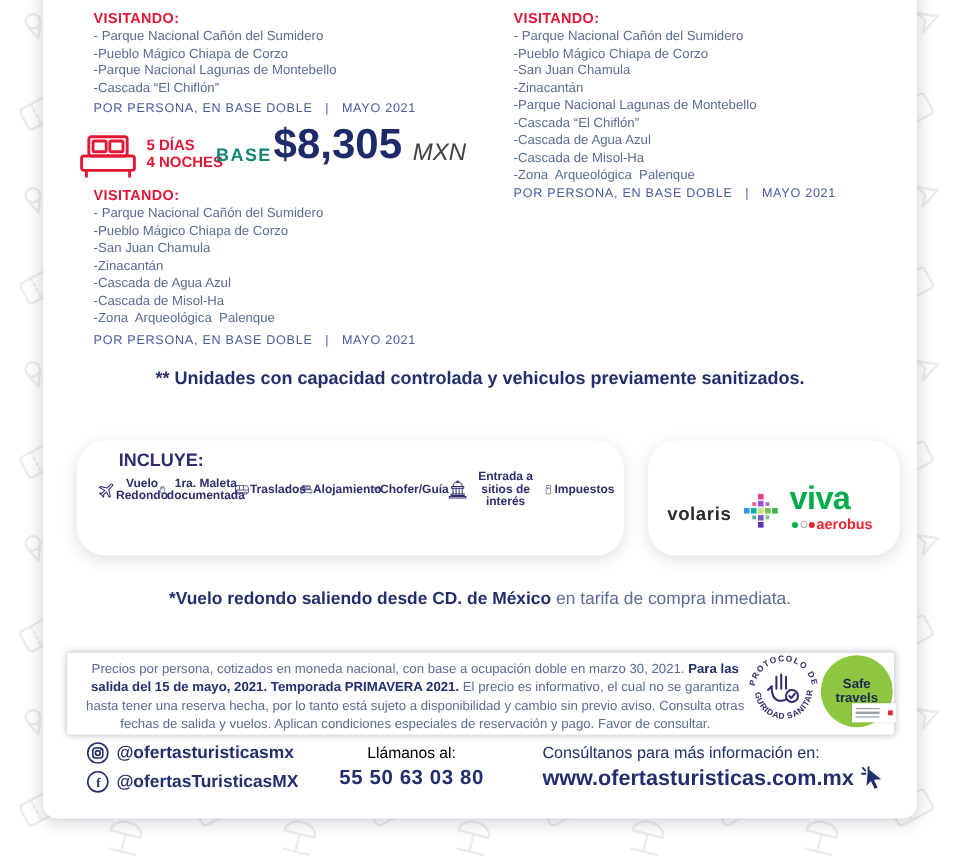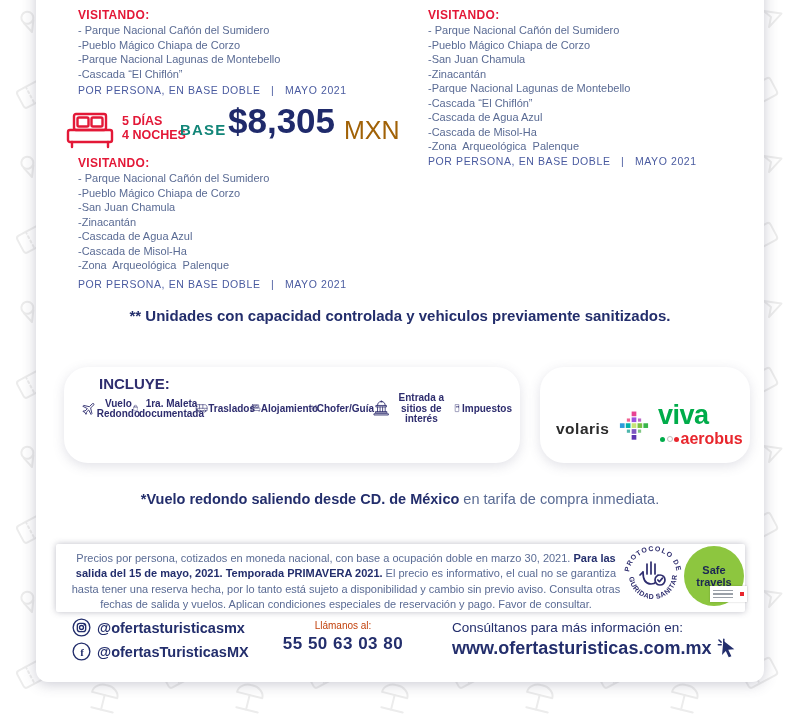--- a/index.html
+++ b/index.html
@@ -8,51 +8,51 @@
   .wm-svg{position:absolute;left:0;top:0;}
   .panel{position:absolute;left:36px;top:-24px;width:728px;height:706px;background:#fff;border-radius:12px;
          box-shadow:0 2px 14px rgba(80,80,110,.30);}
   .abs{position:absolute;}
   .v-head{font-size:12px;font-weight:bold;color:#E31837;letter-spacing:.3px;}
   .v-item{font-size:11px;color:#5A6B94;height:14.5px;line-height:14.5px;white-space:pre;}
   .v-foot{font-size:10.5px;color:#4A5BA0;letter-spacing:.6px;white-space:pre;}
   .nights{font-size:12.5px;font-weight:bold;color:#E31837;line-height:14px;}
   .desde{font-size:15px;font-weight:bold;color:#128578;letter-spacing:1.2px;}
   .amount{font-size:35px;font-weight:bold;color:#1F2A6B;}
-  .currency{font-size:25px;color:#a16207;}
+  .currency{font-size:20px;color:#404040;font-style:italic;}
   .sanitized{left:36px;top:307px;width:728px;text-align:center;font-size:15px;font-weight:bold;color:#232E6C;}
   .inc-box{left:64px;top:367px;width:456px;height:96px;background:#fff;border-radius:24px;
            box-shadow:0 3px 12px rgba(90,90,120,.18);}
   .vol-box{left:540px;top:367px;width:210px;height:96px;background:#fff;border-radius:24px;
            box-shadow:0 3px 12px rgba(90,90,120,.18);}
   .inc-head{position:absolute;left:35px;top:8px;font-size:15px;font-weight:bold;color:#2E2D6E;}
   .inc-cell{position:absolute;top:22px;display:flex;flex-direction:row;align-items:center;}
   .inc-label{margin-top:2px;font-size:10px;font-weight:bold;color:#2E2D6E;text-align:center;line-height:10.5px;}
   .vol-head{position:absolute;left:0;top:13px;width:210px;text-align:center;font-size:15px;font-weight:bold;color:#232E6C;letter-spacing:.4px;}
   .volaris-word{position:absolute;left:16px;top:53px;font-size:15.5px;font-weight:bold;color:#2B2B2B;letter-spacing:.5px;}
   .viva-word{position:absolute;left:118px;top:36px;font-size:27px;font-weight:800;color:#00AC4A;line-height:24px;letter-spacing:-.5px;}
-  .viva-sub{position:absolute;left:120px;top:63px;font-size:16px;font-weight:bold;color:#E8262D;display:flex;align-items:center;}
+  .viva-sub{position:absolute;left:120px;top:63px;font-size:12px;font-weight:bold;color:#E8262D;display:flex;align-items:center;}
   .viva-sub .dot{width:5px;height:5px;border-radius:50%;margin-right:1.5px;display:inline-block;}
   .flight-note{left:36px;top:491px;width:728px;text-align:center;font-size:14.5px;color:#5A6B94;}
   .flight-note .b{font-weight:bold;color:#232E6C;}
   .strip{left:56px;top:544px;width:689px;height:68px;background:#fff;border-radius:2px;
          box-shadow:0 0 6px rgba(70,70,95,.35);}
   .fineprint{left:66px;top:551px;width:560px;font-size:11px;line-height:15.4px;color:#5A6B94;text-align:center;}
   .fineprint .b{font-weight:bold;color:#232E6C;}
   .safe-circle{left:684px;top:546px;width:60px;height:60px;border-radius:50%;background:#8DC63F;
                display:flex;flex-direction:column;justify-content:center;align-items:center;}
   .safe-text{font-size:11px;font-weight:bold;color:#1B2653;line-height:12.5px;text-align:center;}
   .wttc-chip{left:710px;top:586px;width:34px;height:16px;background:#fff;box-shadow:0 0 2px rgba(0,0,0,.2);
              display:flex;flex-direction:column;justify-content:center;padding-left:3px;}
   .wttc-chip .bar{height:1.5px;background:#9aa0a8;margin:1px 0;width:20px;}
   .wttc-chip .reddot{position:absolute;right:3px;top:6px;width:4px;height:4px;background:#E8262D;}
   .soc-row{display:flex;align-items:center;gap:6px;}
   .soc-handle{font-size:14.5px;font-weight:bold;color:#232E6C;}
   .call-block{left:278px;top:620px;width:130px;text-align:center;}
-  .call-label{font-size:10px;color:#c2410c;}
+  .call-label{font-size:13px;color:#000000;}
   .phone{font-size:17px;font-weight:bold;color:#232E6C;letter-spacing:.5px;margin-top:3px;}
   .info-block{left:452px;top:620px;}
   .info-label{font-size:13.5px;color:#232E6C;}
   .website{font-size:18px;font-weight:bold;color:#232E6C;margin-top:2px;display:flex;align-items:center;gap:5px;}
 </style>
 </head>
 <body>
 
 <div class="page">
 

